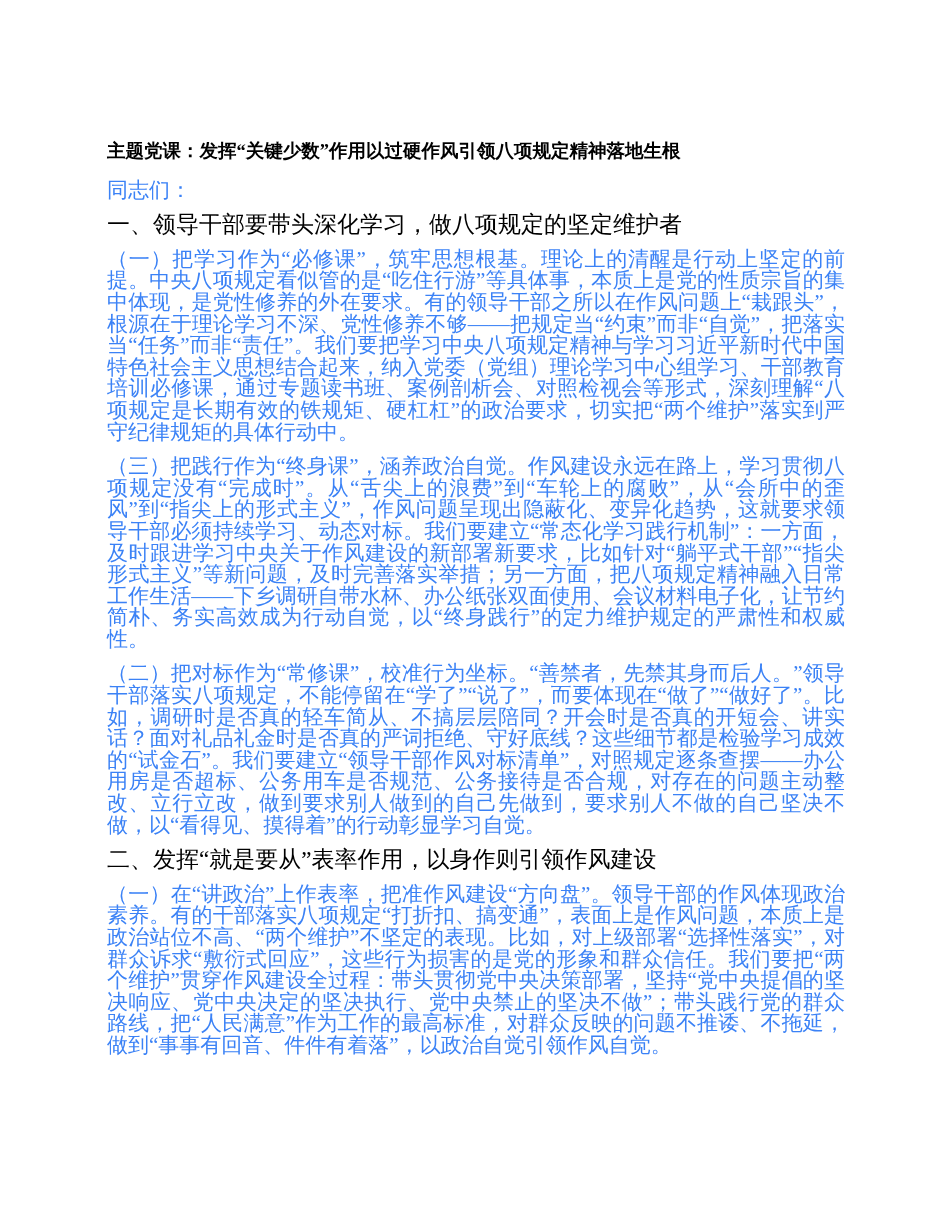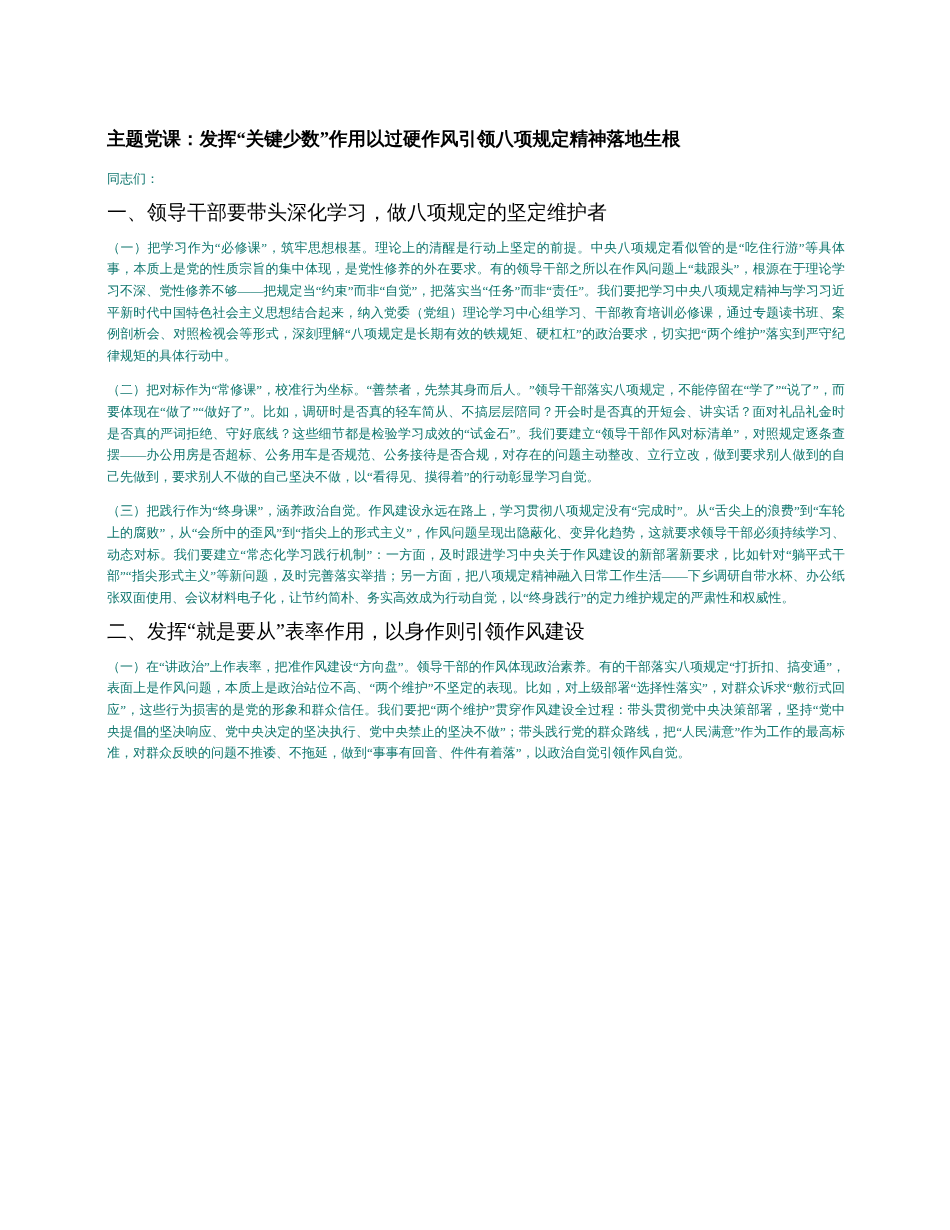--- a/index.html
+++ b/index.html
@@ -4,21 +4,21 @@
   <style>
     * { box-sizing: border-box; margin: 0; padding: 0; }
     html, body {
       width: 950px;
       height: 1230px;
       background: #ffffff;
       overflow: hidden;
     }
     .page {
       position: absolute;
-      top: 4px; left: 0;
+      top: 16px; left: 0;
       width: 950px;
       height: 1074px;
       background: #ffffff;
       color: #000000;
       font-family: "Liberation Serif", "DejaVu Serif", serif;
     }
     .content {
       position: absolute;
       top: 125px;
       left: 107px;
@@ -26,31 +26,31 @@
     }
     .doc-title {
       font-size: 18.5px;
       font-weight: 700;
       line-height: 21.6px;
       margin-bottom: 17px;
       text-align: left;
       color: #000000;
     }
     .para {
-      font-size: 13px;
+      font-size: 21px;
       font-weight: 400;
       line-height: 21.6px;
       margin-bottom: 13px;
       text-align: justify;
       text-justify: inter-character;
       word-break: break-all;
-      color: #0f766e;
+      color: #3b82f6;
     }
     .section-heading {
-      font-size: 20px;
+      font-size: 23px;
       font-weight: 400;
       line-height: 21.6px;
       margin-bottom: 13px;
       text-align: left;
       color: #000000;
     }
   </style>
 </head>
 <body>
 
@@ -59,22 +59,22 @@
 
     <h1 class="doc-title">主题党课：发挥“关键少数”作用以过硬作风引领八项规定精神落地生根</h1>
 
     <p class="para">同志们：</p>
 
 
     <p class="section-heading">一、领导干部要带头深化学习，做八项规定的坚定维护者</p>
 
     <p class="para">（一）把学习作为“必修课”，筑牢思想根基。理论上的清醒是行动上坚定的前提。中央八项规定看似管的是“吃住行游”等具体事，本质上是党的性质宗旨的集中体现，是党性修养的外在要求。有的领导干部之所以在作风问题上“栽跟头”，根源在于理论学习不深、党性修养不够——把规定当“约束”而非“自觉”，把落实当“任务”而非“责任”。我们要把学习中央八项规定精神与学习习近平新时代中国特色社会主义思想结合起来，纳入党委（党组）理论学习中心组学习、干部教育培训必修课，通过专题读书班、案例剖析会、对照检视会等形式，深刻理解“八项规定是长期有效的铁规矩、硬杠杠”的政治要求，切实把“两个维护”落实到严守纪律规矩的具体行动中。</p>
 
+    <p class="para">（三）把践行作为“终身课”，涵养政治自觉。作风建设永远在路上，学习贯彻八项规定没有“完成时”。从“舌尖上的浪费”到“车轮上的腐败”，从“会所中的歪风”到“指尖上的形式主义”，作风问题呈现出隐蔽化、变异化趋势，这就要求领导干部必须持续学习、动态对标。我们要建立“常态化学习践行机制”：一方面，及时跟进学习中央关于作风建设的新部署新要求，比如针对“躺平式干部”“指尖形式主义”等新问题，及时完善落实举措；另一方面，把八项规定精神融入日常工作生活——下乡调研自带水杯、办公纸张双面使用、会议材料电子化，让节约简朴、务实高效成为行动自觉，以“终身践行”的定力维护规定的严肃性和权威性。</p>
+
     <p class="para">（二）把对标作为“常修课”，校准行为坐标。“善禁者，先禁其身而后人。”领导干部落实八项规定，不能停留在“学了”“说了”，而要体现在“做了”“做好了”。比如，调研时是否真的轻车简从、不搞层层陪同？开会时是否真的开短会、讲实话？面对礼品礼金时是否真的严词拒绝、守好底线？这些细节都是检验学习成效的“试金石”。我们要建立“领导干部作风对标清单”，对照规定逐条查摆——办公用房是否超标、公务用车是否规范、公务接待是否合规，对存在的问题主动整改、立行立改，做到要求别人做到的自己先做到，要求别人不做的自己坚决不做，以“看得见、摸得着”的行动彰显学习自觉。</p>
-
-    <p class="para">（三）把践行作为“终身课”，涵养政治自觉。作风建设永远在路上，学习贯彻八项规定没有“完成时”。从“舌尖上的浪费”到“车轮上的腐败”，从“会所中的歪风”到“指尖上的形式主义”，作风问题呈现出隐蔽化、变异化趋势，这就要求领导干部必须持续学习、动态对标。我们要建立“常态化学习践行机制”：一方面，及时跟进学习中央关于作风建设的新部署新要求，比如针对“躺平式干部”“指尖形式主义”等新问题，及时完善落实举措；另一方面，把八项规定精神融入日常工作生活——下乡调研自带水杯、办公纸张双面使用、会议材料电子化，让节约简朴、务实高效成为行动自觉，以“终身践行”的定力维护规定的严肃性和权威性。</p>
 
     <p class="section-heading">二、发挥“就是要从”表率作用，以身作则引领作风建设</p>
 
     <p class="para">（一）在“讲政治”上作表率，把准作风建设“方向盘”。领导干部的作风体现政治素养。有的干部落实八项规定“打折扣、搞变通”，表面上是作风问题，本质上是政治站位不高、“两个维护”不坚定的表现。比如，对上级部署“选择性落实”，对群众诉求“敷衍式回应”，这些行为损害的是党的形象和群众信任。我们要把“两个维护”贯穿作风建设全过程：带头贯彻党中央决策部署，坚持“党中央提倡的坚决响应、党中央决定的坚决执行、党中央禁止的坚决不做”；带头践行党的群众路线，把“人民满意”作为工作的最高标准，对群众反映的问题不推诿、不拖延，做到“事事有回音、件件有着落”，以政治自觉引领作风自觉。</p>
 
   </div>
 </div>
 
 </body></html>

